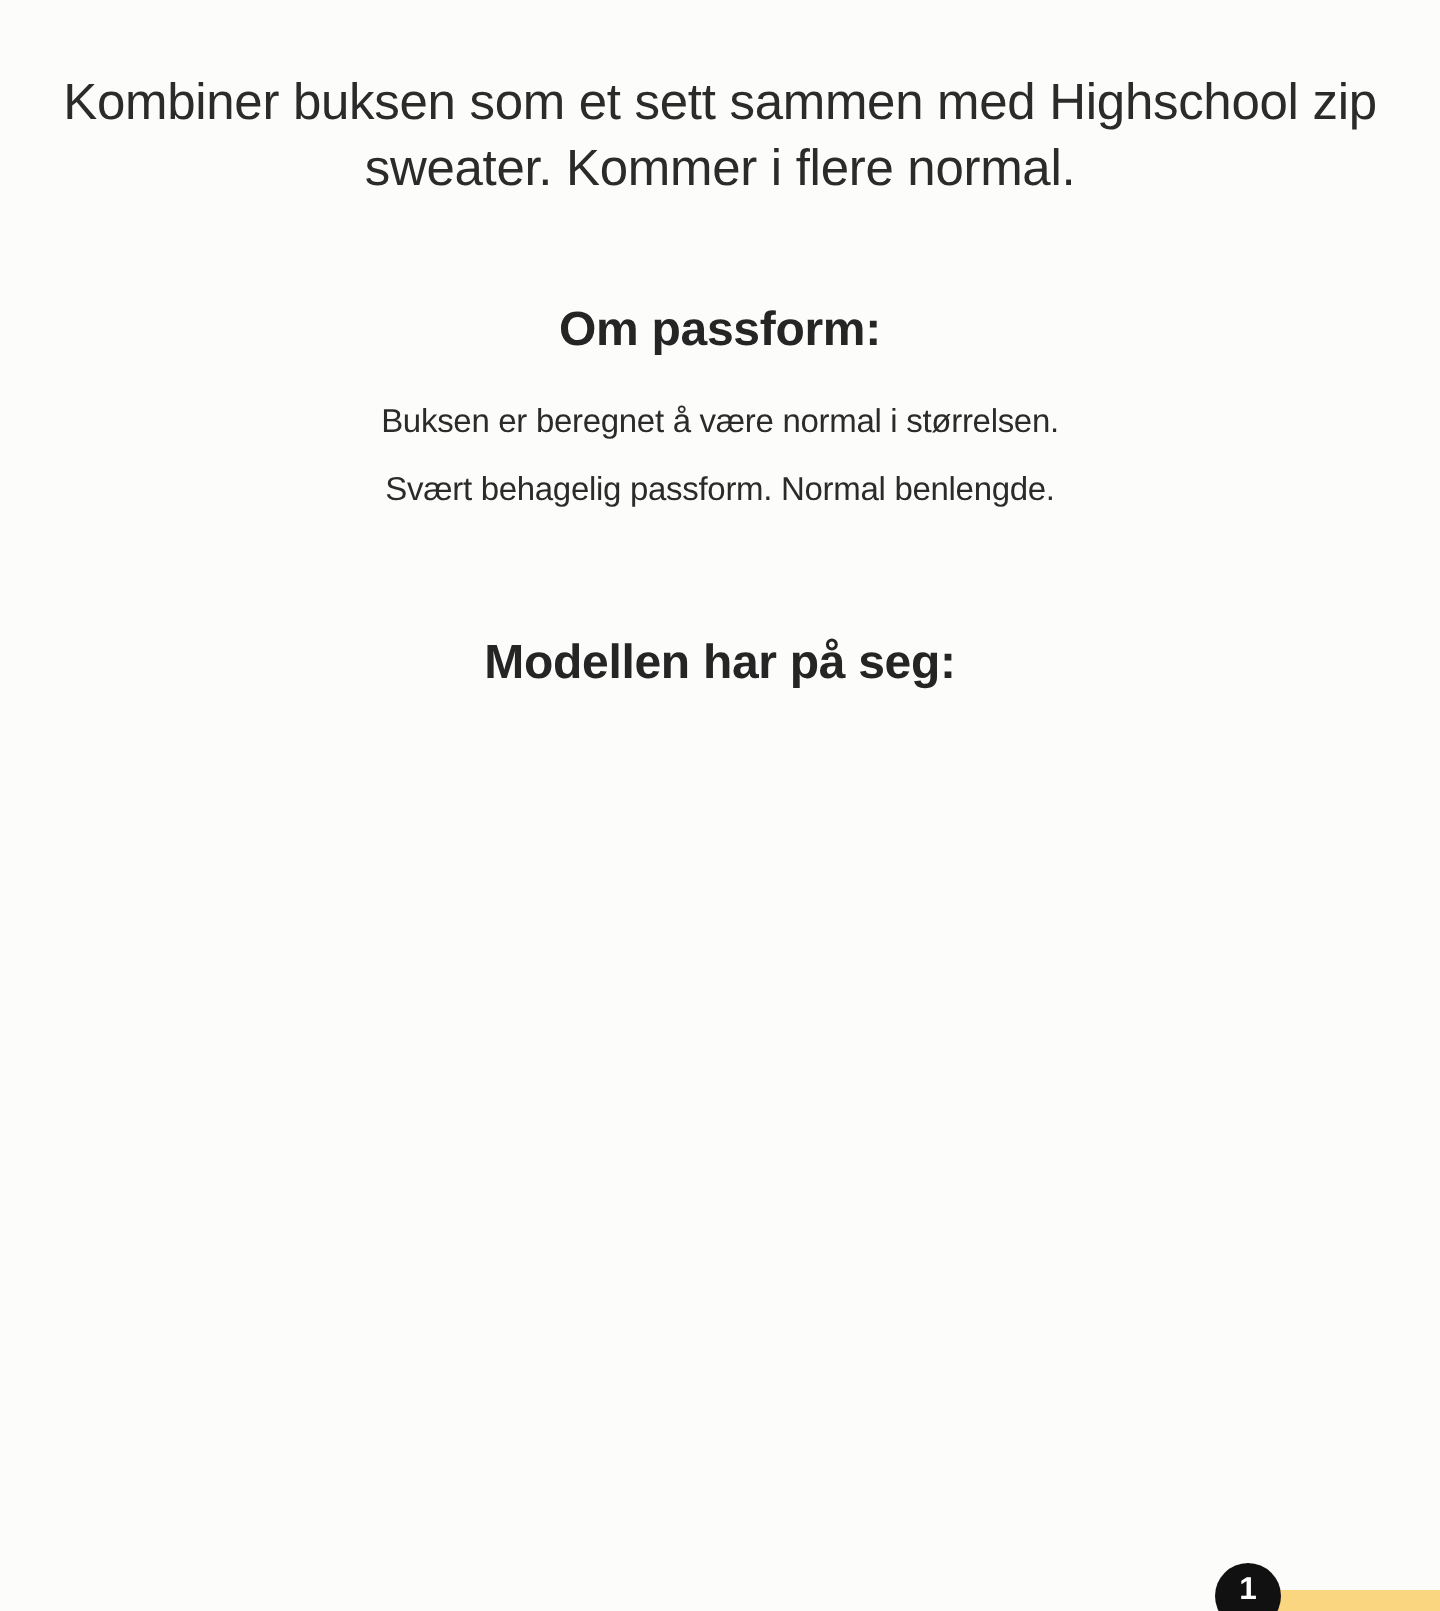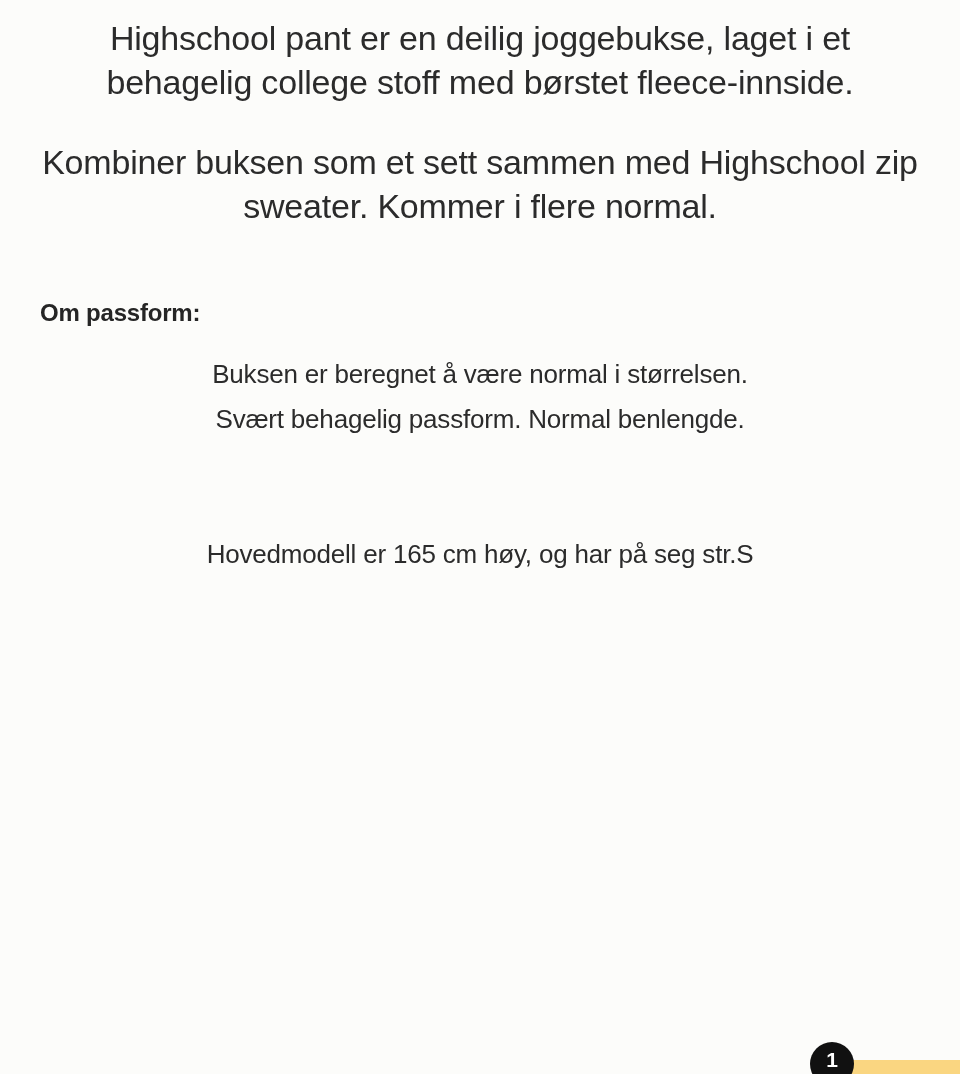--- a/index.html
+++ b/index.html
@@ -47,31 +47,31 @@
 
   .para.intro {
     margin-top: 6px;
   }
 
   .gap-sm { height: 18px; }
   .gap-lg { height: 64px; }
   .gap-xl { height: 72px; }
 
   .heading {
-    font-size: 24px;
+    font-size: 32px;
     line-height: 42px;
     font-weight: 700;
     letter-spacing: -0.2px;
     margin: 0;
-    text-align: left;
+    text-align: center;
     color: #252525;
   }
 
   .section-body {
-    font-size: 26px;
+    font-size: 22px;
     line-height: 45px;
     font-weight: 400;
     letter-spacing: -0.2px;
     margin: 0;
     text-align: center;
     color: #2b2b2b;
     white-space: pre-line;
   }
 
   
@@ -111,44 +111,43 @@
   }
   .pager-badge span { transform: translateY(-5px); }
 </style>
 </head>
 <body>
 
 <div class="page">
 
   <div class="content">
 
-    <p class="para intro">Highschool pant er en deilig joggebukse, laget i et behagelig college stoff med børstet fleece-innside.</p>
 
     <div class="gap-sm"></div>
 
 
     <div class="gap-sm"></div>
 
     <p class="para">Kombiner buksen som et sett sammen med Highschool zip sweater. Kommer i flere normal.</p>
 
     <div class="gap-lg"></div>
 
     <h2 class="heading">Om passform:</h2>
 
     <div class="gap-sm"></div>
 
     <p class="section-body">Buksen er beregnet å være normal i størrelsen.
 Svært behagelig passform. Normal benlengde.</p>
 
     <div class="gap-xl"></div>
 
+    <h2 class="heading">Modellen har på seg:</h2>
 
     <div class="gap-sm"></div>
 
-    <p class="section-body">Hovedmodell er 165 cm høy, og har på seg str.S</p>
 
     <div class="gap-xl"></div>
 
 
     <div class="gap-sm"></div>
 
 
   </div>
 
   <div class="pager">

